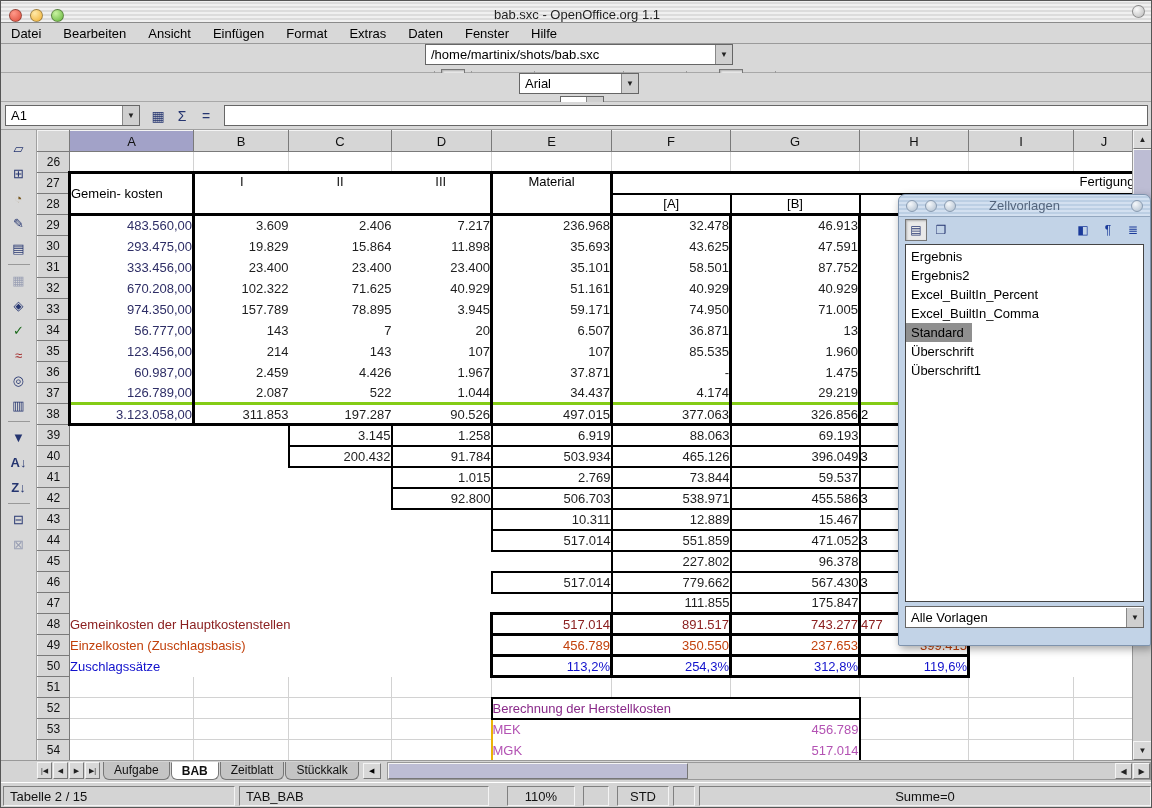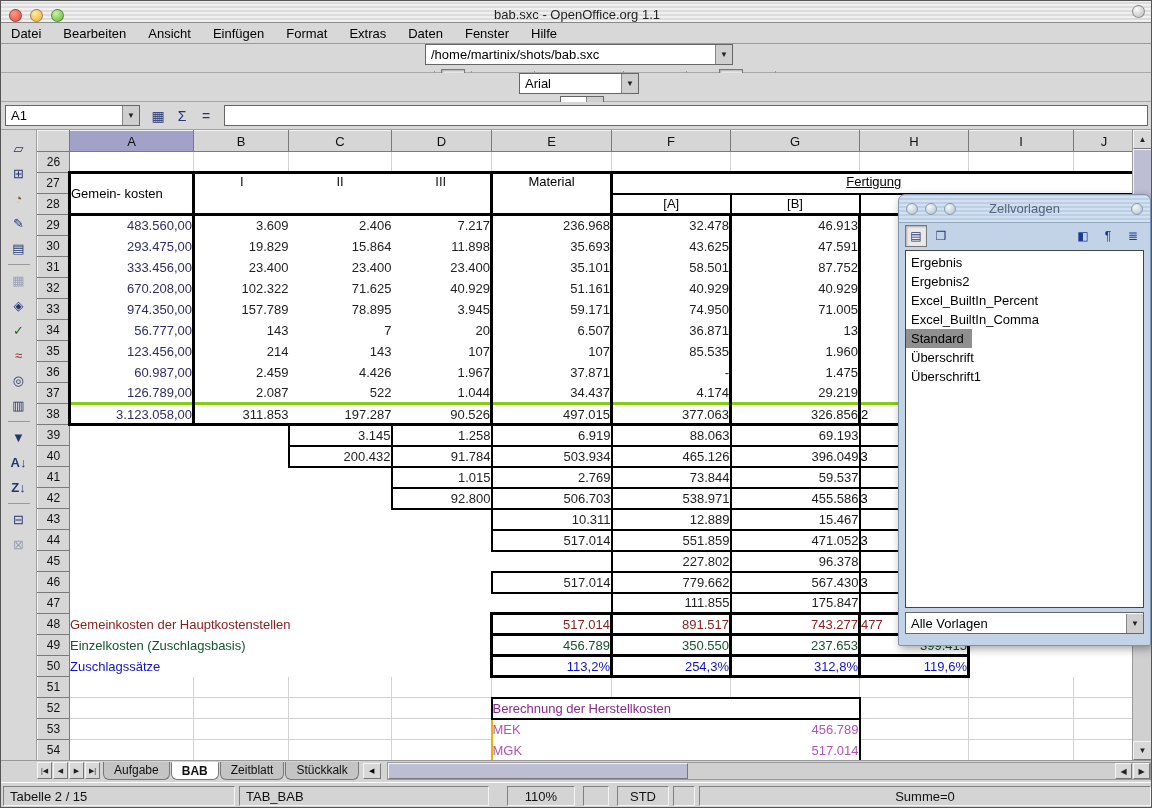--- a/index.html
+++ b/index.html
@@ -65,53 +65,53 @@
     text-align:center; font-size:12px; color:#111; }
   td.e { border-right:1px solid #d2d2d2; border-bottom:1px solid #d2d2d2; }
   td.w {}
   td.num { text-align:right; color:#1e1e1e; }
   td.p1 { padding-right:20px; } td.p2 { padding-right:28px; }
   td.pA { padding-right:22px; color:#2e2e66; }
   td.bold { font-weight:bold; }
   td.vL { border-left:3px solid #000; } td.vR { border-right:3px solid #000; }
   td.t3 { border-top:3px solid #84cc16; } td.b3 { border-bottom:3px solid #000; }
   td.bx { border:2px solid #000; } td.bx3 { border:3px solid #000; }
-  td.red { color:#8b2020; } td.grn { color:#14532d; } td.blu { color:#1111cc; }
+  td.red { color:#8b2020; } td.grn { color:#c2410c; } td.blu { color:#1111cc; }
   td.pur { color:#8a2b8a; } td.purl { color:#b352b3; }
   td.lbl { text-align:left; padding-left:4px; font-weight:bold; font-size:14px; }
   td.pl { text-align:left; padding-left:4px; }
   td.frag { text-align:left; padding-left:2px; }
   td.pR66 { padding-right:66px; text-align:right; }
   td.blk2L { border-left:2px solid #eab308; } td.blk2R { border-right:2px solid #000; }
   td.hA { background:#fff; font-weight:bold; font-size:15px; color:#000000; 
     white-space:pre-line; line-height:19px; border:3px solid #000; vertical-align:middle; }
   td.hY { background:#ffff99; text-align:center; vertical-align:top; padding-top:1px;
     border-top:3px solid #000; border-bottom:3px solid #000; color:#111; }
   td.hG { background:#c6c6c6; font-weight:bold; font-size:14px; text-align:center; vertical-align:top;
     padding-top:1px; border-top:3px solid #000; border-bottom:3px solid #000; border-right:3px solid #000; }
-  td.hF { background:#c6c6c6; font-weight:bold; font-size:14px; text-align:center; vertical-align:top;
-    padding-top:1px; border-top:3px solid #000;text-decoration:underline; }
+  td.hF { background:#c6c6c6; font-weight:bold; font-size:14px; text-align:right; vertical-align:top;
+    padding-top:1px; border-top:3px solid #000; }
   td.hAB { background:#c6c6c6; font-weight:bold; text-align:center;
     border:2px solid #000; border-bottom:3px solid #000; }
   td.hGp { background:#c6c6c6; border-top:2px solid #000; border-bottom:3px solid #000; }
 
   
   #vscroll { right:0; top:129px; width:19px; height:630px; background:#d0d0d0;
     border-left:1px solid #999; }
   .sbtn { position:absolute; width:19px; height:19px; background:#d8d8d8; border:1px solid;
     border-color:#f4f4f4 #777 #777 #f4f4f4; font-size:8px; color:#222;
     display:flex; align-items:center; justify-content:center; }
   #vthumb { position:absolute; left:0; top:19px; width:19px; height:110px; background:#bdbdd4;
     border:1px solid; border-color:#f4f4f4 #777 #777 #f4f4f4; }
 
   
   #stylist { left:897px; top:193px; width:253px; height:452px; background:#c2d3e7;
     border:1px solid #7e93ad; border-radius:7px 7px 2px 2px; box-shadow:2px 3px 8px rgba(0,0,0,.35);
     z-index:50; }
-  #stylist-title { height:28px; display:flex; align-items:center;
+  #stylist-title { height:22px; display:flex; align-items:center;
     background:repeating-linear-gradient(0deg,#d3e0f0 0 2px,#bccfe4 2px 4px);
     border-bottom:1px solid #93a7bf; border-radius:7px 7px 0 0; position:relative; }
   .pcirc { width:12px; height:12px; border-radius:50%; margin-left:7px;
     background:radial-gradient(circle at 35% 30%, #f5f8fb, #aebdcd); border:1px solid #8a9cb2; }
   #stylist-title-text { position:absolute; left:0; right:0; text-align:center; font-size:13px; color:#54657d; }
   #stylist-title .pcirc.right { position:absolute; right:7px; margin:0; }
   #stylist-toolbar { height:26px; display:flex; align-items:center; padding:0 6px; }
   #stylist-toolbar .tbtn { min-width:22px; height:22px; font-size:12px; }
   #stylist-toolbar .spacer { flex:1; }
   #style-list { margin:1px 6px; height:358px; background:#fff; border:1px solid #444;

